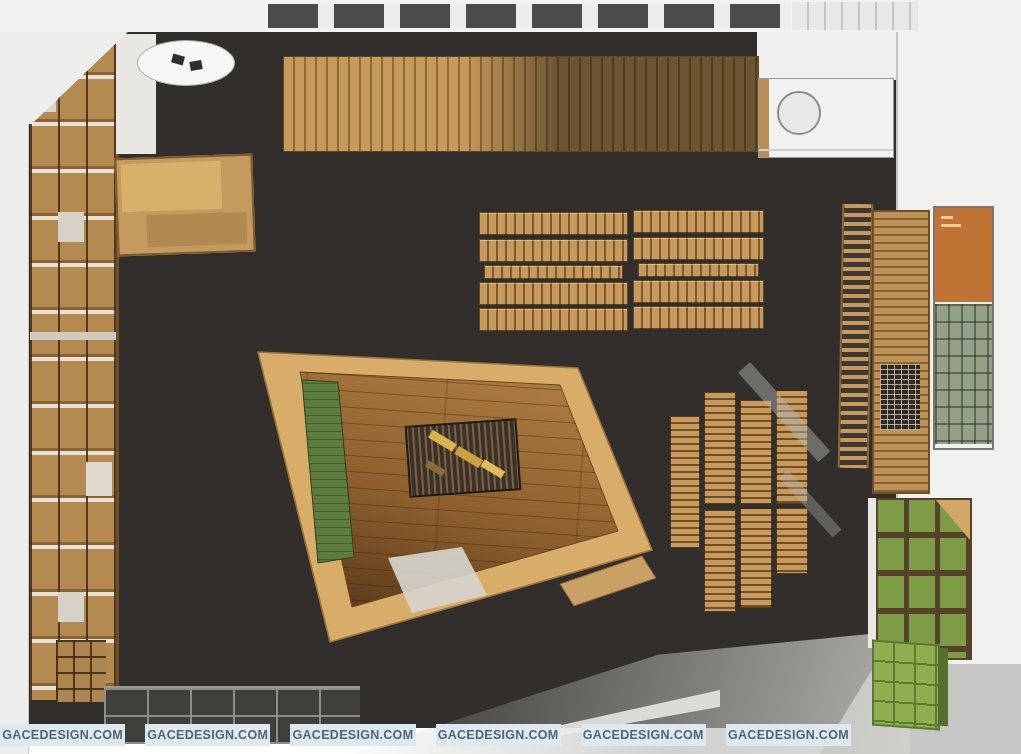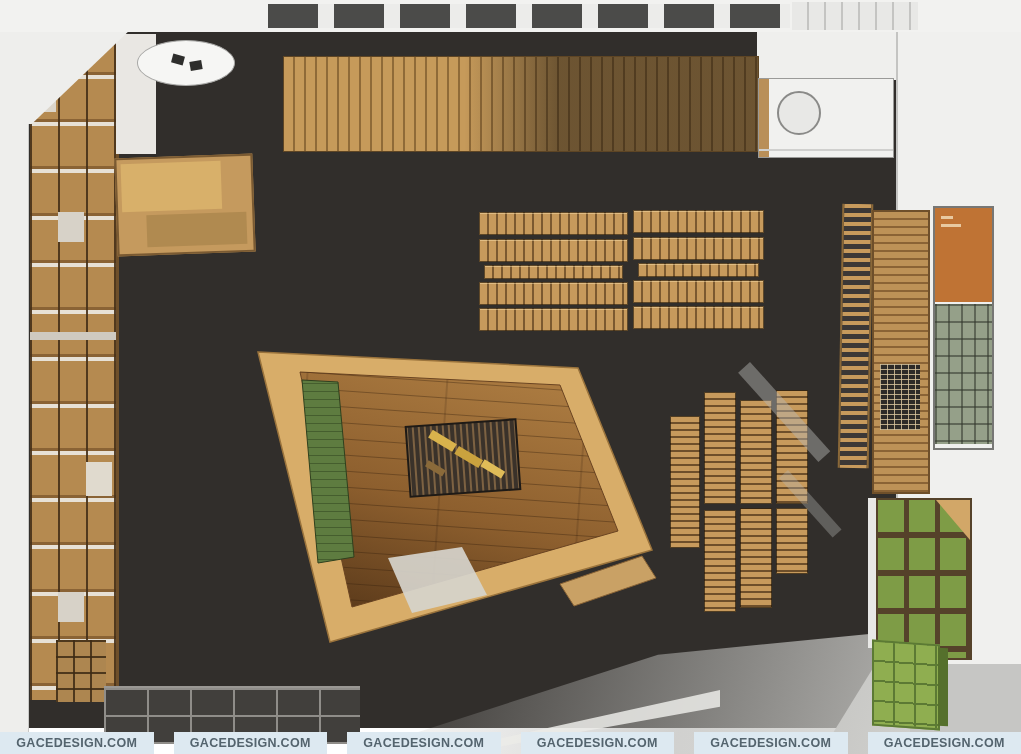--- a/index.html
+++ b/index.html
@@ -30,21 +30,21 @@
       repeating-linear-gradient(180deg,#8f8d89 0 2px,transparent 2px 27px),
       #413f3c;
     border-top:2px solid #9a9894;}
   .wood-boxes{
     background:
       repeating-linear-gradient(90deg,rgba(60,42,20,.85) 0 2px,transparent 2px 17px),
       repeating-linear-gradient(180deg,rgba(60,42,20,.85) 0 2px,transparent 2px 16px),
       #ad8650;}
 
   
-  .wm-band{left:0;bottom:0;width:1021px;height:22px;display:flex;gap:20px;}
+  .wm-band{left:0;bottom:8px;width:851px;height:22px;display:flex;gap:20px;}
   .wm-cell{flex:1;background:#dde9f1;color:#54646e;font-size:12.5px;font-weight:700;
     letter-spacing:.3px;display:flex;align-items:center;justify-content:center;
     white-space:nowrap;overflow:hidden;}
 </style>
 </head>
 <body>
 
 <div class="scene">
 
   <div class="abs floor" style="left:25px;top:28px;width:878px;height:700px;"></div>

